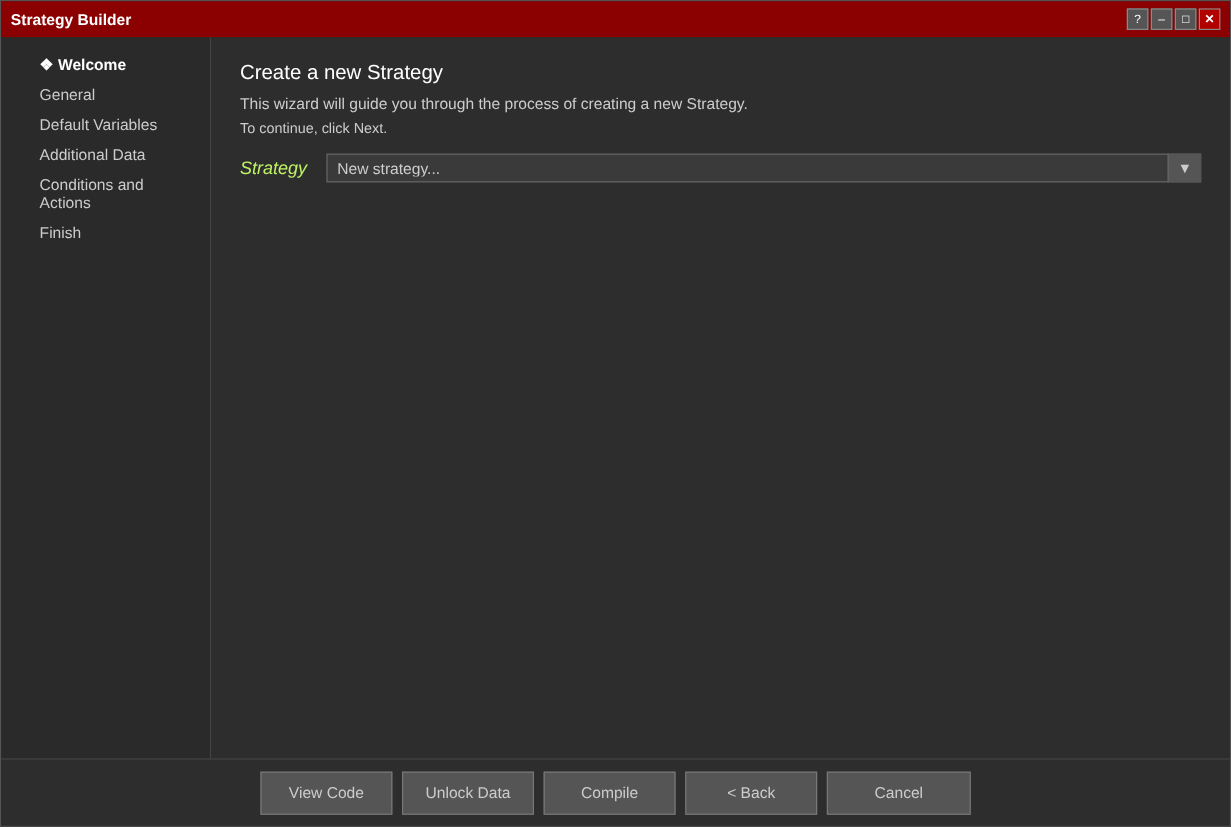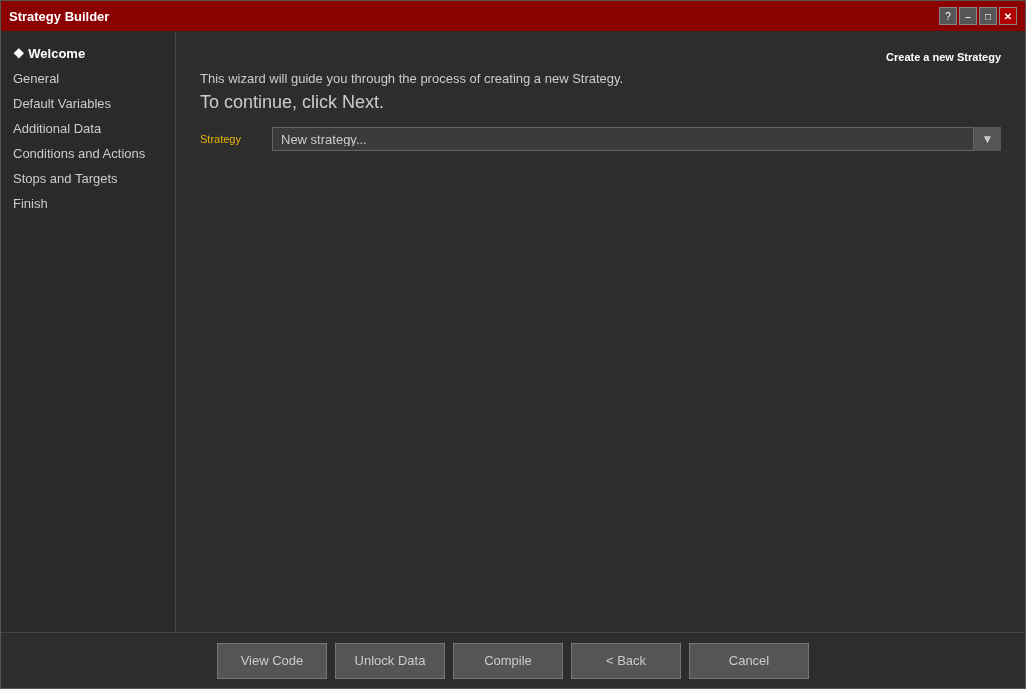--- a/index.html
+++ b/index.html
@@ -70,58 +70,59 @@
       background: #2a2a2a;
       border-right: 1px solid #444;
       padding: 10px 0;
       flex-shrink: 0;
     }
     .sidebar-item {
       padding: 5px 12px;
       color: #ccc;
       cursor: pointer;
       font-size: 13px;
+      margin-left: 20px;
     }
     .sidebar-item.welcome {
       color: #fff;
       font-weight: bold;
     }
     .main-content {
       flex: 1;
       background: #2d2d2d;
       padding: 20px 24px;
       display: flex;
       flex-direction: column;
     }
     .main-title {
       color: #fff;
-      font-size: 11px;
-      font-weight: bold;
+      font-size: 17px;
+      font-weight: normal;
       margin-bottom: 8px;
-      text-align: right;
     }
     .main-desc {
       color: #ccc;
       font-size: 13px;
       margin-bottom: 6px;
     }
     .main-instruction {
       color: #ccc;
-      font-size: 18px;
+      font-size: 12px;
       margin-bottom: 14px;
     }
     .strategy-row {
       display: flex;
       align-items: center;
       gap: 12px;
     }
     .strategy-label {
-      color: #eab308;
-      font-size: 11px;
+      color: #bef264;
+      font-size: 15px;
       min-width: 60px;
+      font-style: italic;
     }
     .select-wrapper {
       flex: 1;
       position: relative;
     }
     .select-wrapper select {
       width: 100%;
       background: #3a3a3a;
       border: 1px solid #666;
       color: #ccc;
@@ -210,23 +211,20 @@
         <span>General</span>
       </div>
       <div class="sidebar-item">
         <span>Default Variables</span>
       </div>
       <div class="sidebar-item">
         <span>Additional Data</span>
       </div>
       <div class="sidebar-item">
         <span>Conditions and Actions</span>
-      </div>
-      <div class="sidebar-item">
-        <span>Stops and Targets</span>
       </div>
       <div class="sidebar-item">
         <span>Finish</span>
       </div>
     </div>
 
     <div class="main-content">
       <div class="main-title">Create a new Strategy</div>
       <div class="main-desc">This wizard will guide you through the process of creating a new Strategy.</div>
       <div class="main-instruction">To continue, click Next.</div>

